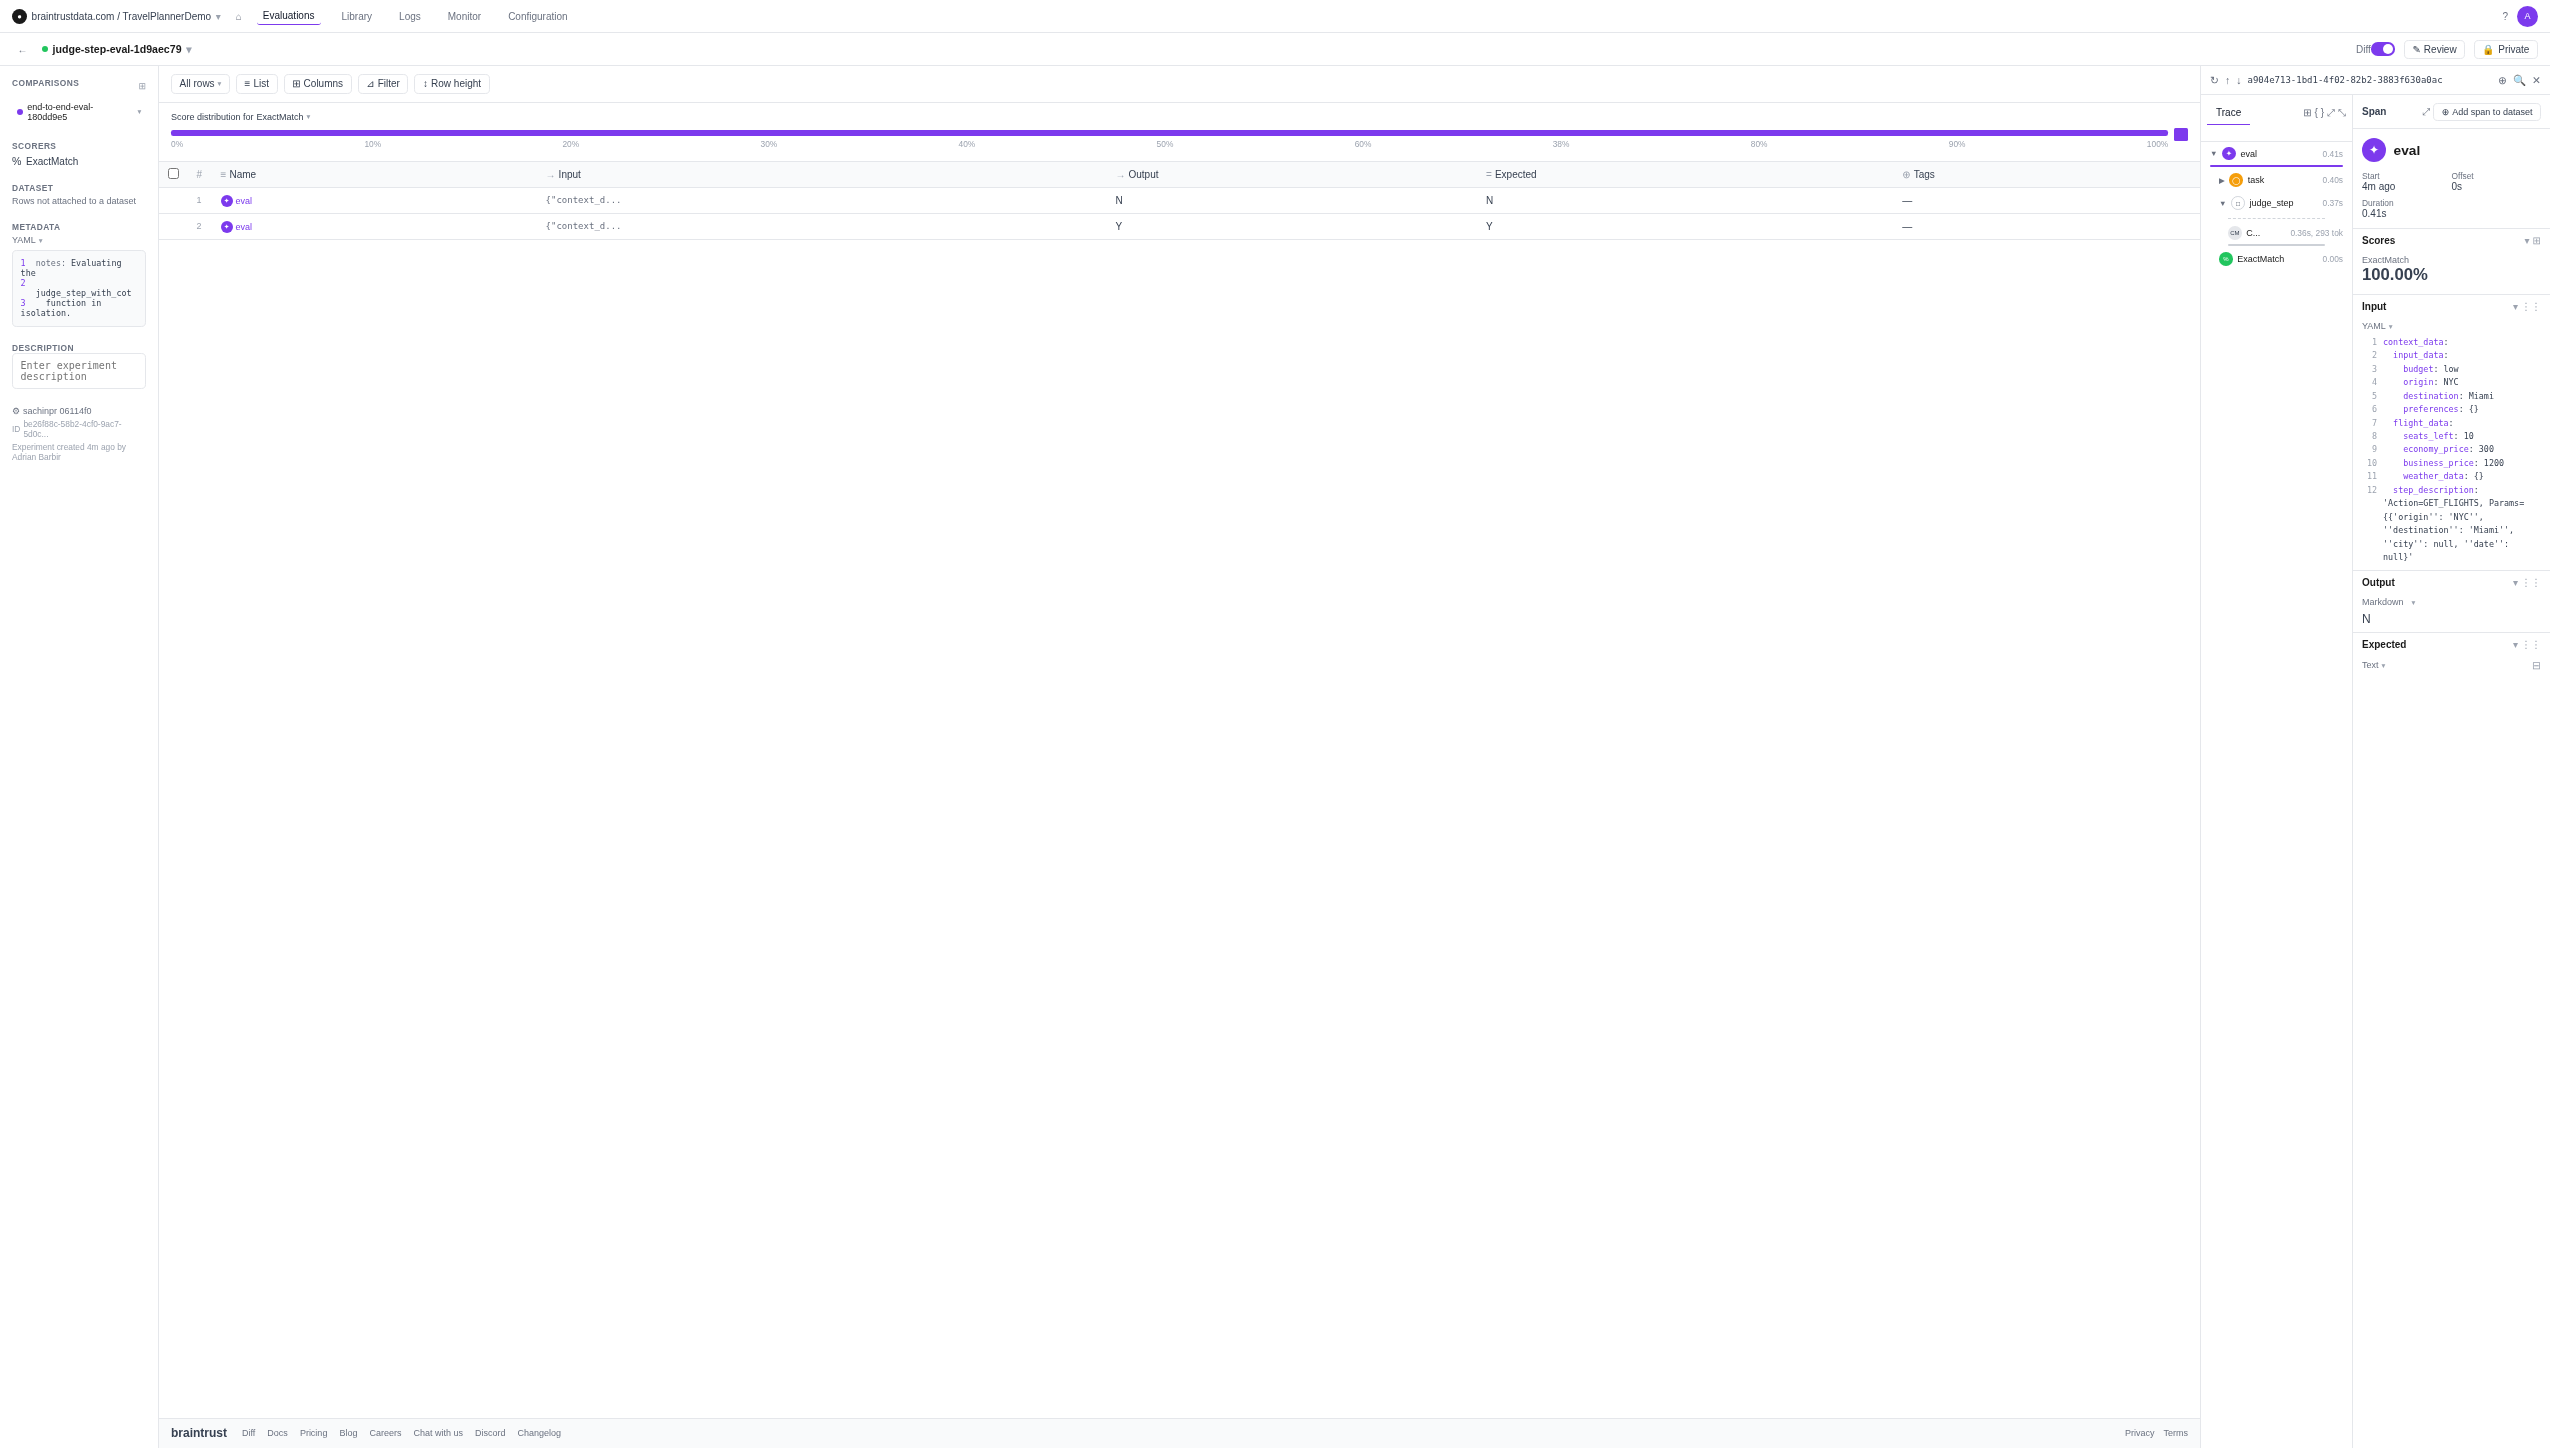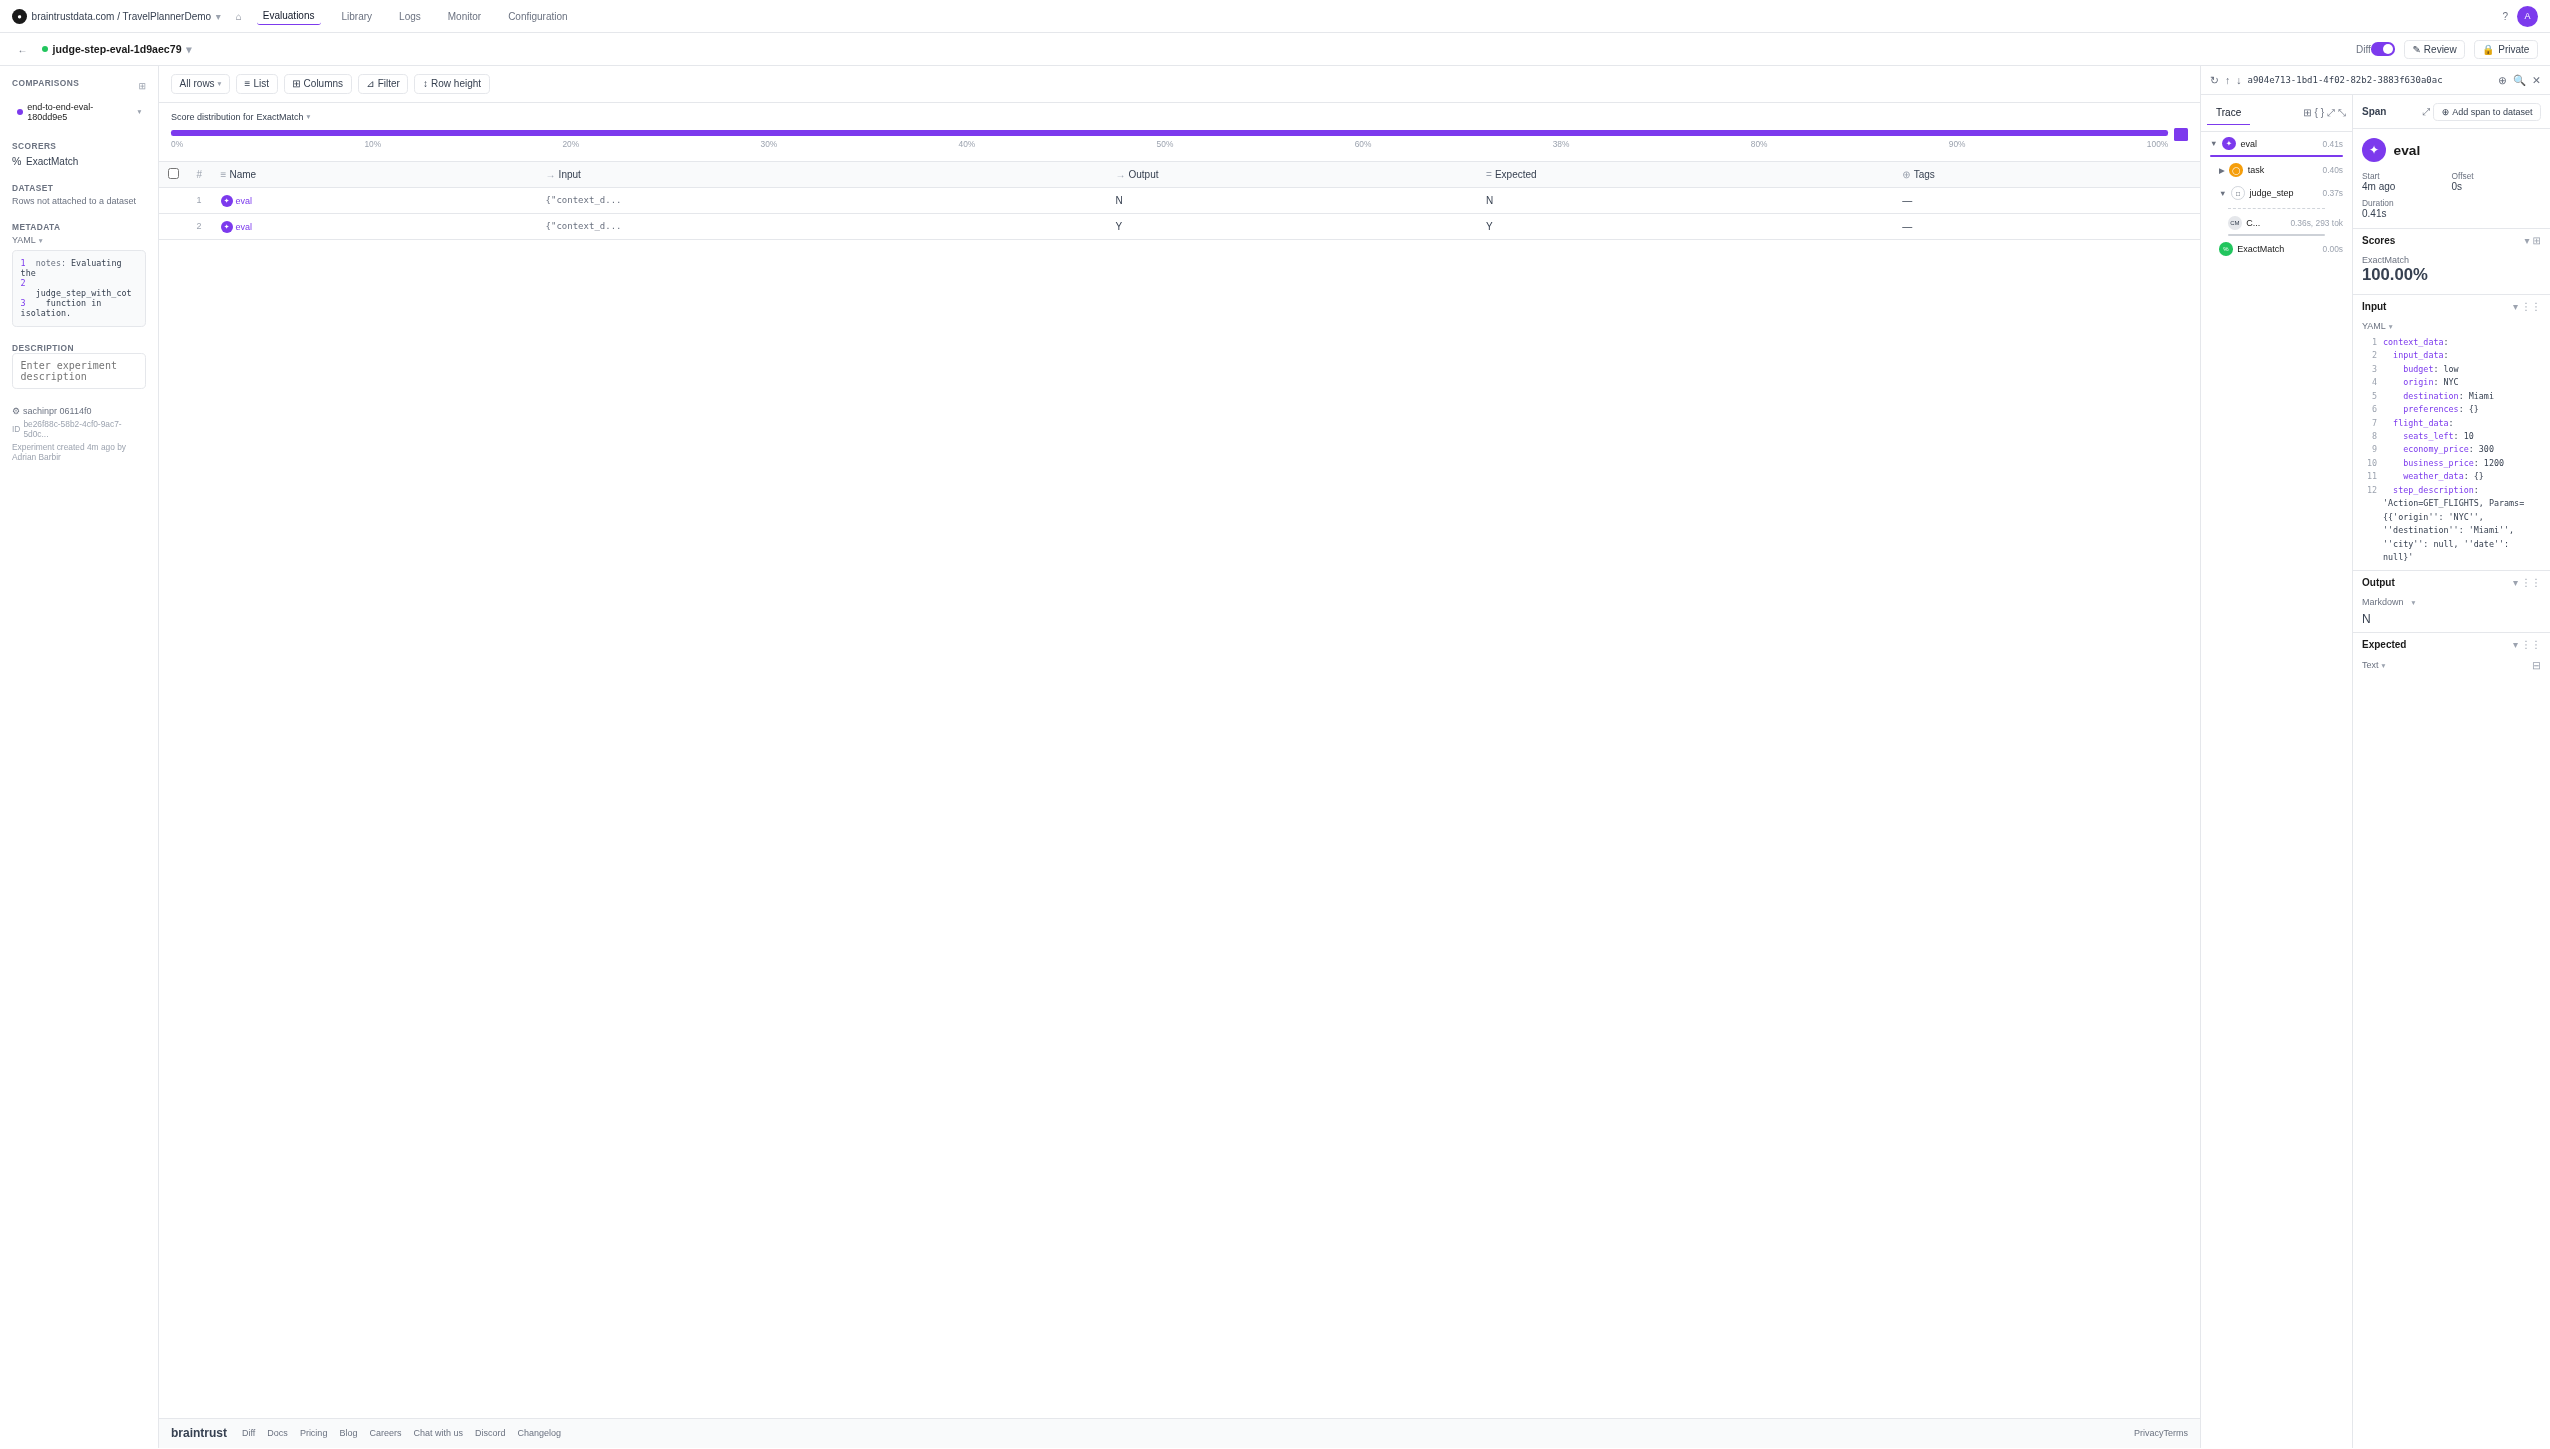--- a/index.html
+++ b/index.html
@@ -83,21 +83,21 @@
     .tree-time { font-size: 8.4px; color: #9ca3af; }
     .code-block { font-family: monospace; font-size: 8.4px; line-height: 1.6; color: #374151; }
     .code-block .line { display: flex; gap: 6px; }
     .code-block .ln { color: #9ca3af; width: 15px; text-align: right; flex-shrink: 0; }
 
     
     .bt-footer { padding: 7.6px 12px; border-top: 0.8px solid #e5e7eb; background: #f9fafb; display: flex; align-items: center; gap: 15px; }
     .bt-logo { font-size: 12px; font-weight: 700; color: #374151; }
     .bt-footer-links { display: flex; gap: 12px; }
     .bt-footer-link { font-size: 9px; color: #6b7280; cursor: pointer; }
-    .bt-footer-policy { display: flex; margin-left: auto; }
+    .bt-footer-policy { display: flex; gap: 9px; margin-left: auto; }
 
     .add-span-btn { display: flex; align-items: center; gap: 3px; padding: 3px 7.6px; border: 0.8px solid #e5e7eb; border-radius: 4.6px; cursor: pointer; font-size: 9px; color: #374151; background: white; white-space: nowrap; }
   </style>
 </head>
 <body>
 
 <div class="top-nav">
   <div class="nav-brand">
     <div class="avatar">●</div>
     <span>braintrustdata.com / TravelPlannerDemo</span>
@@ -328,21 +328,21 @@
       <span class="trace-id">a904e713-1bd1-4f02-82b2-3883f630a0ac</span>
       <span style="color:#6b7280;cursor:pointer;font-size:10.6px;">⊕</span>
       <span style="color:#6b7280;cursor:pointer;font-size:10.6px;">🔍</span>
       <span style="color:#6b7280;cursor:pointer;font-size:10.6px;">✕</span>
     </div>
 
     <div style="display:flex;flex:1;overflow:hidden;">
 
       <div class="trace-left">
 
-        <div style="display:flex;align-items:center;padding:0 6px 6px;border-bottom:0.8px solid #e5e7eb;">
+        <div style="display:flex;align-items:center;padding:0 6px 16px;border-bottom:0.8px solid #e5e7eb;">
           <span class="trace-tab active">Trace</span>
           <div style="margin-left:auto;display:flex;gap:3px;">
             <span style="color:#6b7280;cursor:pointer;font-size:10px;">⊞</span>
             <span style="color:#6b7280;cursor:pointer;font-size:10px;">{ }</span>
             <span style="color:#6b7280;cursor:pointer;font-size:10px;">⤢</span>
             <span style="color:#6b7280;cursor:pointer;font-size:10px;">⤡</span>
           </div>
         </div>
 
         <div class="tree-item" style="padding-left:9px;">

